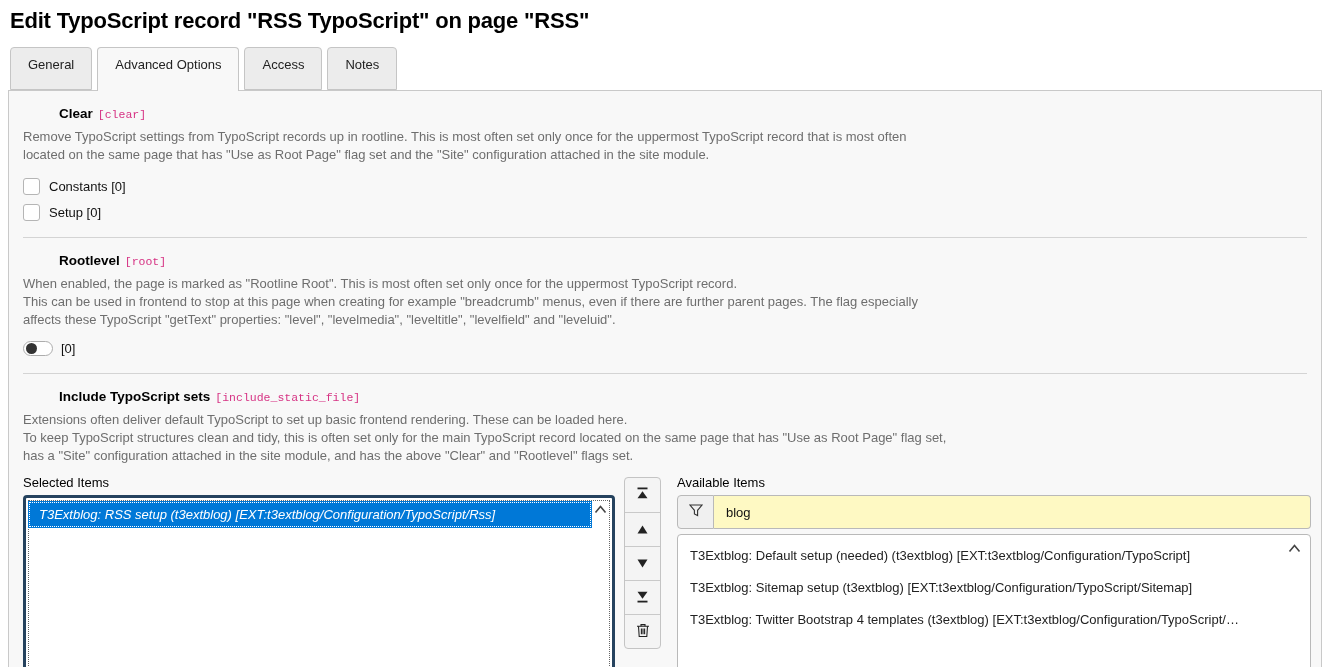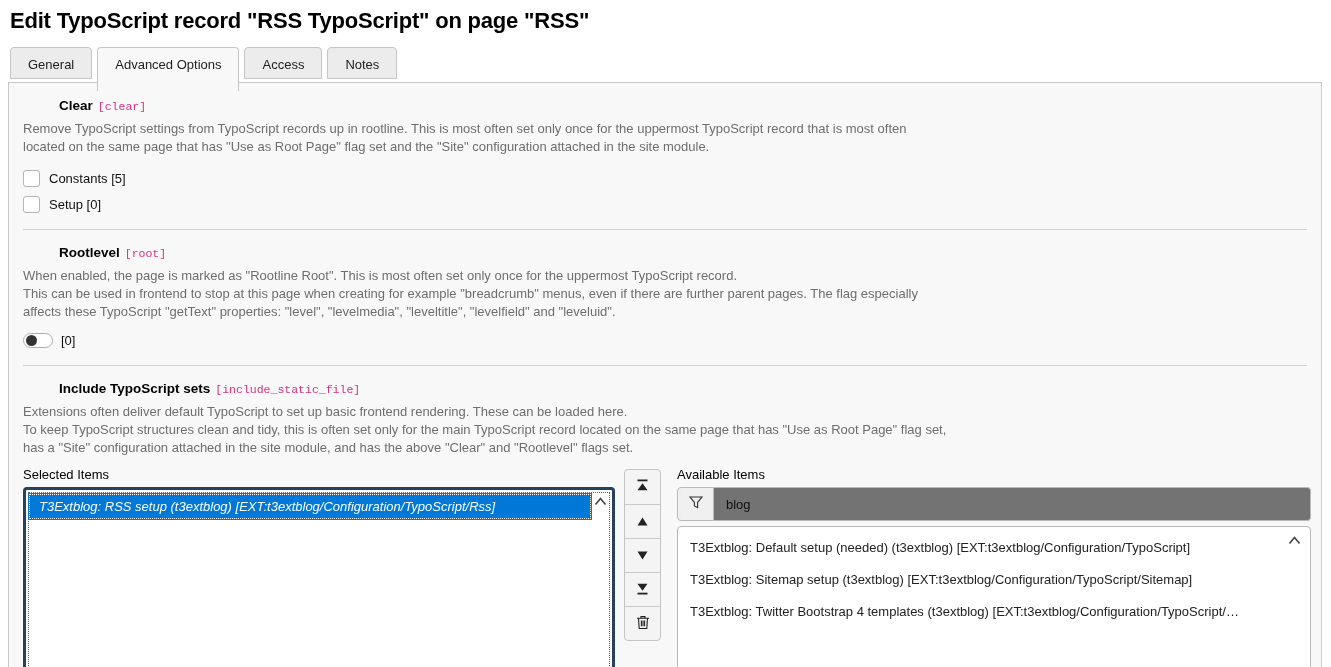--- a/index.html
+++ b/index.html
@@ -8,21 +8,21 @@
     width:1331px; height:667px; overflow:hidden;
     background:#ffffff; color:#1a1a1a;
     font-family:"Liberation Sans", sans-serif; font-size:13px;
   }
   .page-title { margin:8px 0 0 10px; font-size:22px; font-weight:bold; color:#000; letter-spacing:-0.2px; }
 
   
   .tabs { display:flex; margin:13px 0 0 10px; position:relative; z-index:3; align-items:flex-start; }
   .tab {
     background:#ececec; border:1px solid #c5c5c5; border-radius:4px 4px 0 0;
-    padding:0 17px; margin-right:5px; height:32px; line-height:33px;
+    padding:0 17px; margin-right:5px; height:43px; line-height:33px;
     font-size:13px; color:#222; cursor:pointer;
   }
   .tab.active { background:#f8f8f8; height:44px; margin-bottom:-9px; border-bottom:none; }
 
   
   .panel {
     position:relative; z-index:1;
     margin:0 9px 0 8px; background:#f8f8f8;
     border:1px solid #c9c9c9; border-bottom:none;
     height:600px; padding:0 14px; overflow:hidden;
@@ -64,21 +64,21 @@
   .btn-col { margin-left:9px; margin-top:2px; }
   .btn-group { width:37px; border:1px solid #c4c4c4; border-radius:4px; background:#f4f4f4; overflow:hidden; }
   .icon-btn { width:100%; height:34px; display:flex; align-items:center; justify-content:center; border-top:1px solid #c9c9c9; cursor:pointer; }
   .icon-btn:first-child { border-top:none; }
 
   .col-right { margin-left:16px; flex:1; }
   .filter-group { display:flex; height:34px; width:634px; }
   .filter-btn { width:37px; background:#f0f0f0; border:1px solid #b9b9b9; border-radius:4px 0 0 4px; display:flex; align-items:center; justify-content:center; cursor:pointer; }
   .filter-input {
     flex:1; border:1px solid #b9b9b9; border-left:none; border-radius:0 4px 4px 0;
-    padding:0 12px; font-family:"Liberation Sans",sans-serif; font-size:13px; color:#111; background:#737373; outline:none;
+    padding:0 12px; font-family:"Liberation Sans",sans-serif; font-size:13px; color:#111; background:#fef9c3; outline:none;
   }
   .listbox { position:relative; width:634px; height:210px; margin-top:5px; background:#fff; border:1px solid #b9b9b9; border-radius:4px; padding-top:5px; }
   .list-item { height:32px; line-height:32px; padding:0 26px 0 12px; color:#222; white-space:nowrap; overflow:hidden; cursor:pointer; }
 </style>
 </head>
 <body>
 
 <h1 class="page-title">Edit TypoScript record "RSS TypoScript" on page "RSS"</h1>
 
 <div class="tabs">
@@ -91,21 +91,21 @@
 <div class="panel">
 
   <div class="section">
     <div class="field-label">
       <span>Clear</span><span class="field-tag">[clear]</span>
     </div>
     <div class="desc">Remove TypoScript settings from TypoScript records up in rootline. This is most often set only once for the uppermost TypoScript record that is most often</div>
     <div class="desc">located on the same page that has "Use as Root Page" flag set and the "Site" configuration attached in the site module.</div>
     <div class="control-row">
       <span class="checkbox"></span>
-      <span class="cb-label">Constants [5]</span>
+      <span class="cb-label">Constants [0]</span>
     </div>
     <div class="control-row">
       <span class="checkbox"></span>
       <span class="cb-label">Setup [0]</span>
     </div>
   </div>
 
   <div class="section">
     <div class="field-label">
       <span>Rootlevel</span><span class="field-tag">[root]</span>

